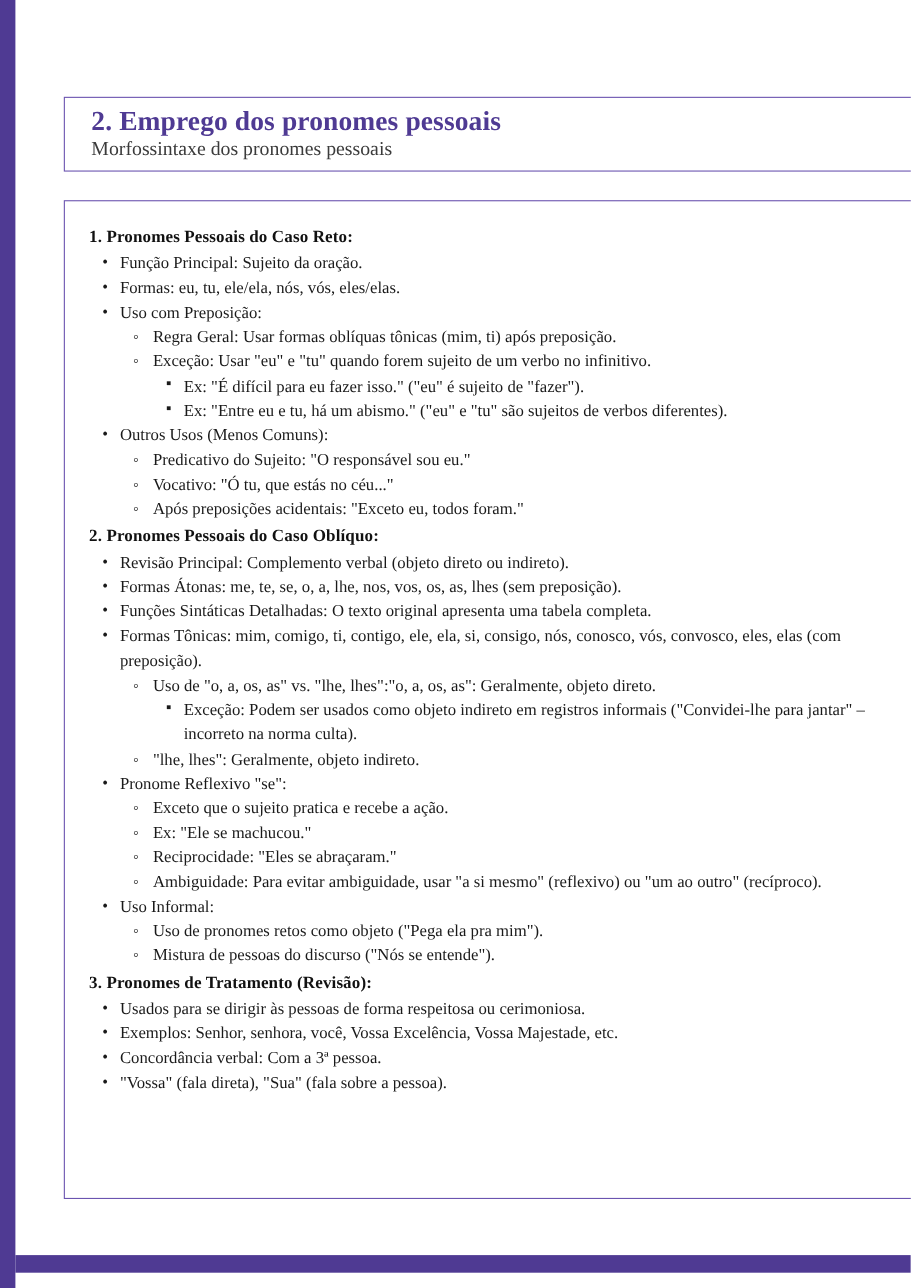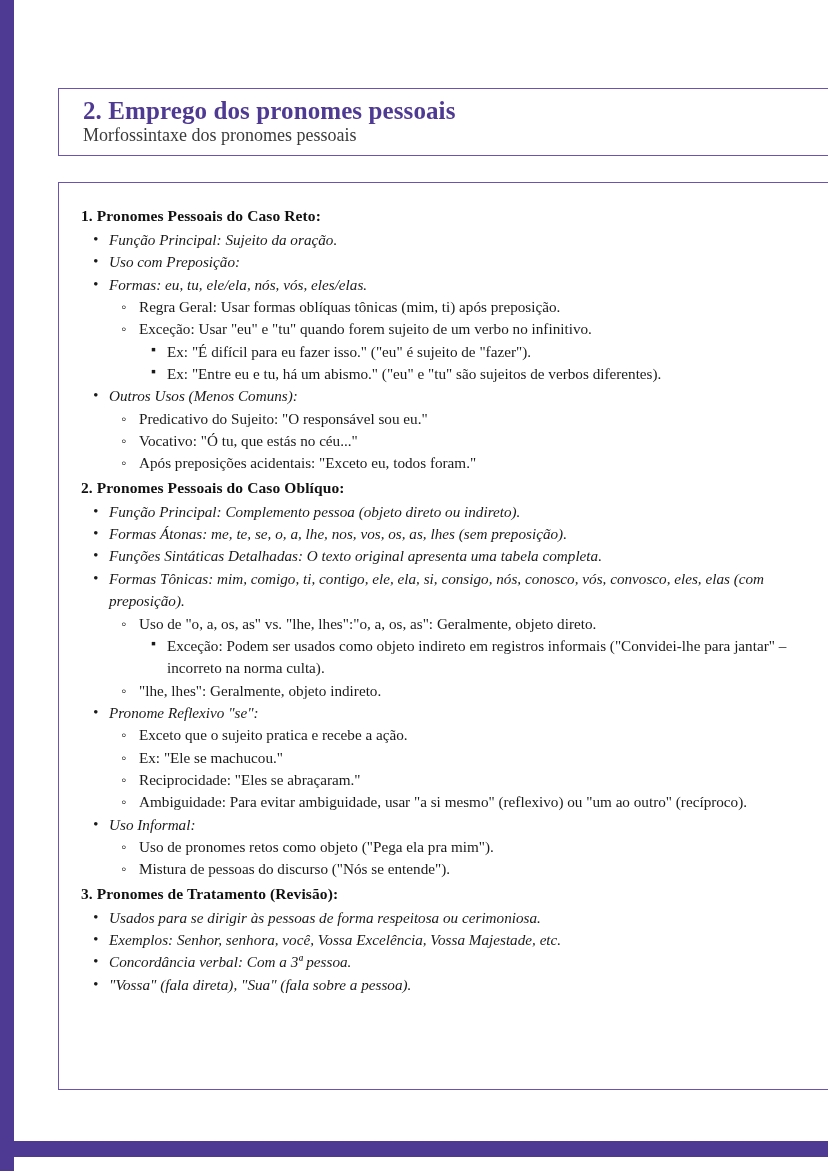--- a/index.html
+++ b/index.html
@@ -90,21 +90,20 @@
   li {
     position: relative;
     font-size: 15.2px;
     line-height: 1.47;
     color: #1a1a1a;
   }
   
   .lvl1 {
     padding-left: 28px;
     margin-left: 0;
-    font-style: italic;
   }
   .lvl1::before {
     content: "\2022";
     position: absolute;
     left: 12px;
     top: -1px;
     font-size: 15px;
     color: #1a1a1a;
   }
   
@@ -145,34 +144,34 @@
   <div class="title-box">
     <div class="title-main">2. Emprego dos pronomes pessoais</div>
     <div class="title-sub">Morfossintaxe dos pronomes pessoais</div>
   </div>
 
   <div class="content-box">
     <div id="content-root">
         <div class="section-head">1. Pronomes Pessoais do Caso Reto:</div>
         <ul>
           <li class="lvl1">Função Principal: Sujeito da oração.</li>
+          <li class="lvl1">Formas: eu, tu, ele/ela, nós, vós, eles/elas.</li>
           <li class="lvl1">Uso com Preposição:</li>
-          <li class="lvl1">Formas: eu, tu, ele/ela, nós, vós, eles/elas.</li>
           <li class="lvl2">Regra Geral: Usar formas oblíquas tônicas (mim, ti) após preposição.</li>
           <li class="lvl2">Exceção: Usar "eu" e "tu" quando forem sujeito de um verbo no infinitivo.</li>
           <li class="lvl3">Ex: "É difícil para eu fazer isso." ("eu" é sujeito de "fazer").</li>
           <li class="lvl3">Ex: "Entre eu e tu, há um abismo." ("eu" e "tu" são sujeitos de verbos diferentes).</li>
           <li class="lvl1">Outros Usos (Menos Comuns):</li>
           <li class="lvl2">Predicativo do Sujeito: "O responsável sou eu."</li>
           <li class="lvl2">Vocativo: "Ó tu, que estás no céu..."</li>
           <li class="lvl2">Após preposições acidentais: "Exceto eu, todos foram."</li>
         </ul>
         <div class="section-head spaced">2. Pronomes Pessoais do Caso Oblíquo:</div>
         <ul>
-          <li class="lvl1">Função Principal: Complemento pessoa (objeto direto ou indireto).</li>
+          <li class="lvl1">Revisão Principal: Complemento verbal (objeto direto ou indireto).</li>
           <li class="lvl1">Formas Átonas: me, te, se, o, a, lhe, nos, vos, os, as, lhes (sem preposição).</li>
           <li class="lvl1">Funções Sintáticas Detalhadas: O texto original apresenta uma tabela completa.</li>
           <li class="lvl1">Formas Tônicas: mim, comigo, ti, contigo, ele, ela, si, consigo, nós, conosco, vós, convosco, eles, elas (com preposição).</li>
           <li class="lvl2">Uso de "o, a, os, as" vs. "lhe, lhes":"o, a, os, as": Geralmente, objeto direto.</li>
           <li class="lvl3">Exceção: Podem ser usados como objeto indireto em registros informais ("Convidei-lhe para jantar" – incorreto na norma culta).</li>
           <li class="lvl2">"lhe, lhes": Geralmente, objeto indireto.</li>
           <li class="lvl1">Pronome Reflexivo "se":</li>
           <li class="lvl2">Exceto que o sujeito pratica e recebe a ação.</li>
           <li class="lvl2">Ex: "Ele se machucou."</li>
           <li class="lvl2">Reciprocidade: "Eles se abraçaram."</li>

